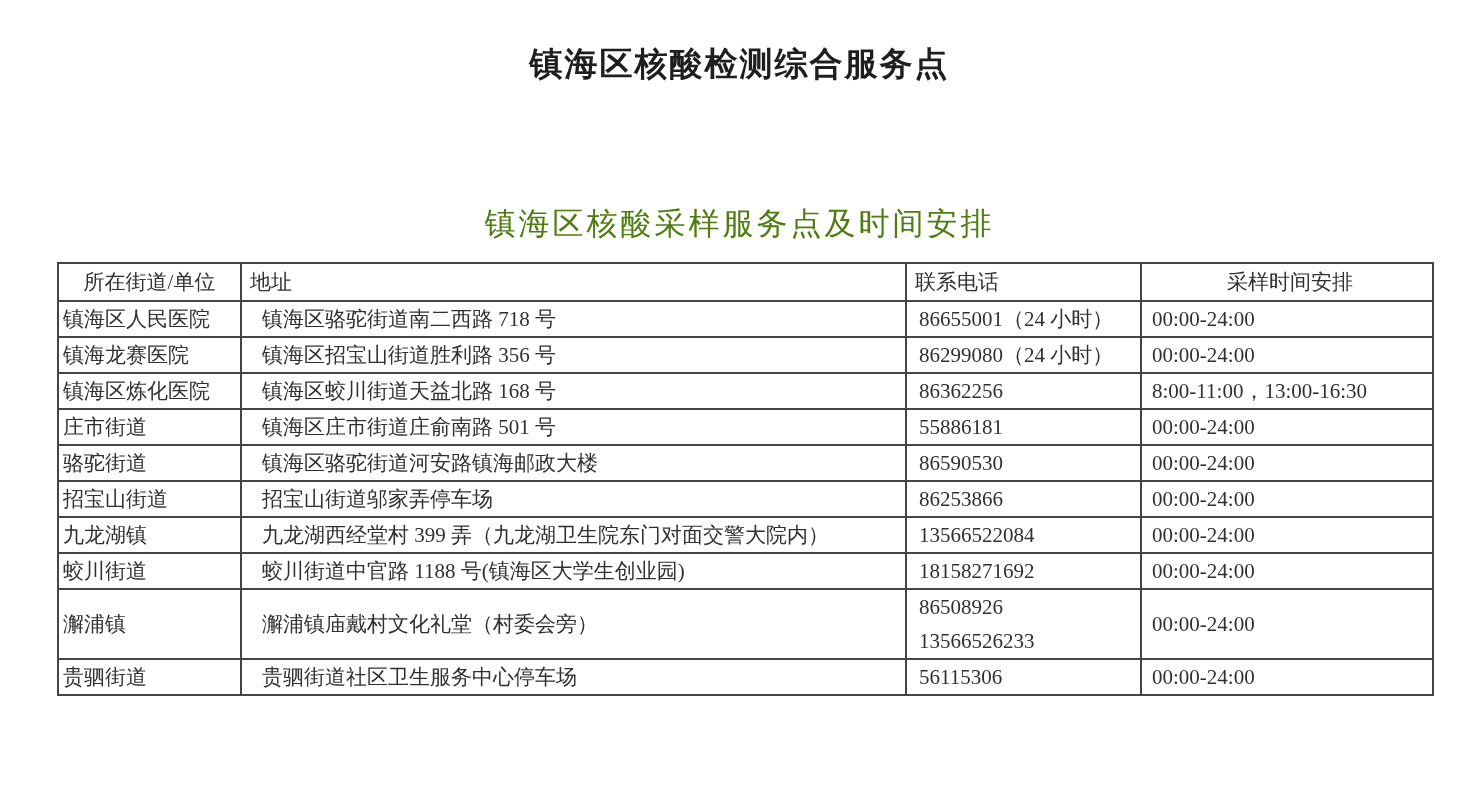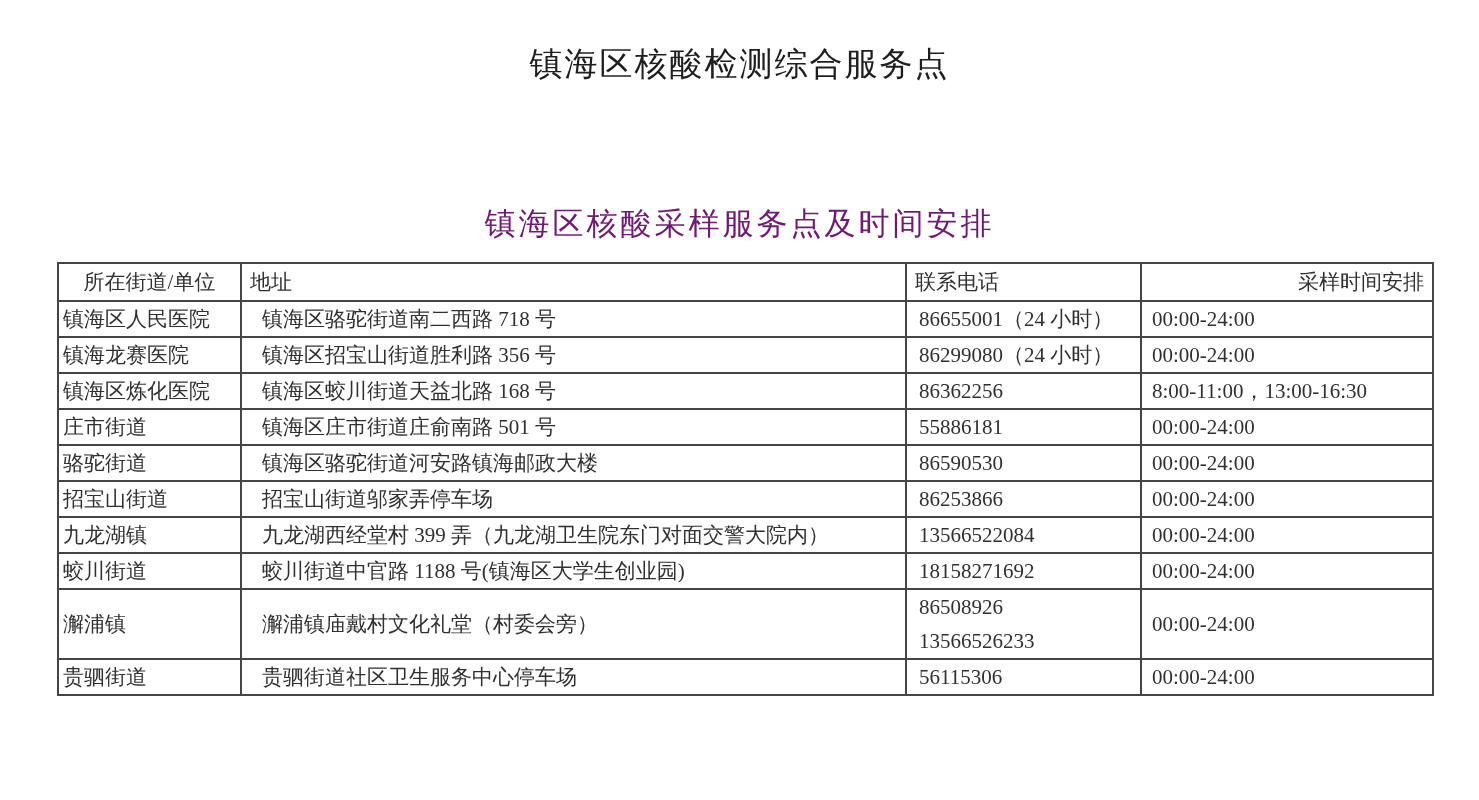--- a/index.html
+++ b/index.html
@@ -15,36 +15,36 @@
     font-family: "Liberation Serif", "DejaVu Serif", serif;
     color: #303030;
   }
   .page-title {
     position: absolute;
     top: 42px;
     left: 0;
     width: 100%;
     text-align: center;
     font-family: "Liberation Sans", "DejaVu Sans", sans-serif;
-    font-weight: normal;
+    font-weight: bold;
     font-size: 33px;
     letter-spacing: 2px;
     color: #1e1e1e;
     margin: 0;
   }
   .table-title {
     position: absolute;
     top: 203px;
     left: 0;
     width: 100%;
     text-align: center;
     font-weight: normal;
     font-size: 31px;
     letter-spacing: 3px;
-    color: #701a75;
+    color: #4d7c0f;
     margin: 0;
   }
   table.sampling-table {
     position: absolute;
     top: 262px;
     left: 57px;
     width: 1375px;
     border-collapse: collapse;
     table-layout: fixed;
     font-size: 21px;
@@ -59,21 +59,21 @@
     vertical-align: middle;
     font-weight: normal;
     white-space: nowrap;
     overflow: hidden;
   }
   thead tr { height: 38px; }
   tbody tr { height: 35px; }
   th.h-unit    { text-align: center; margin-top: 9px; }
   th.h-address { text-align: left; }
   th.h-phone   { text-align: left; }
-  th.h-time    { text-align: right; padding-left: 14px; }
+  th.h-time    { text-align: center; padding-left: 14px; }
   td.col-unit    { text-align: left; padding-left: 4px; }
   td.col-address { text-align: left; padding-left: 20px; }
   td.col-phone   { text-align: left; padding-left: 12px; }
   td.col-time    { text-align: left; padding-left: 10px; }
   .cell-line { line-height: 34px; }
 </style>
 </head>
 <body>
 
 <h1 class="page-title">镇海区核酸检测综合服务点</h1>

